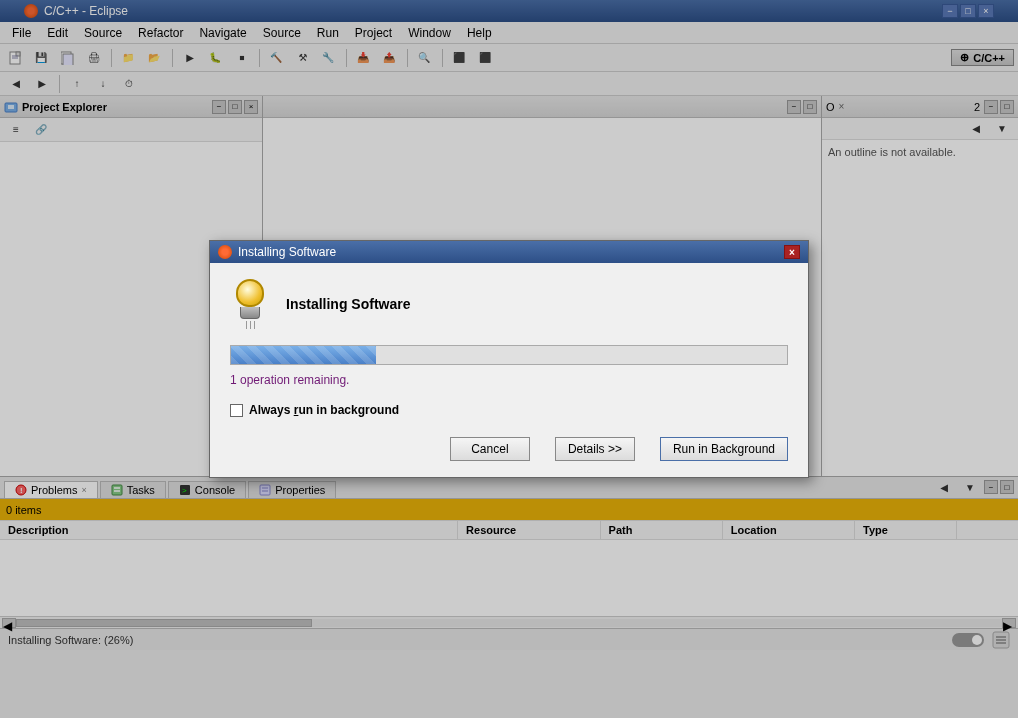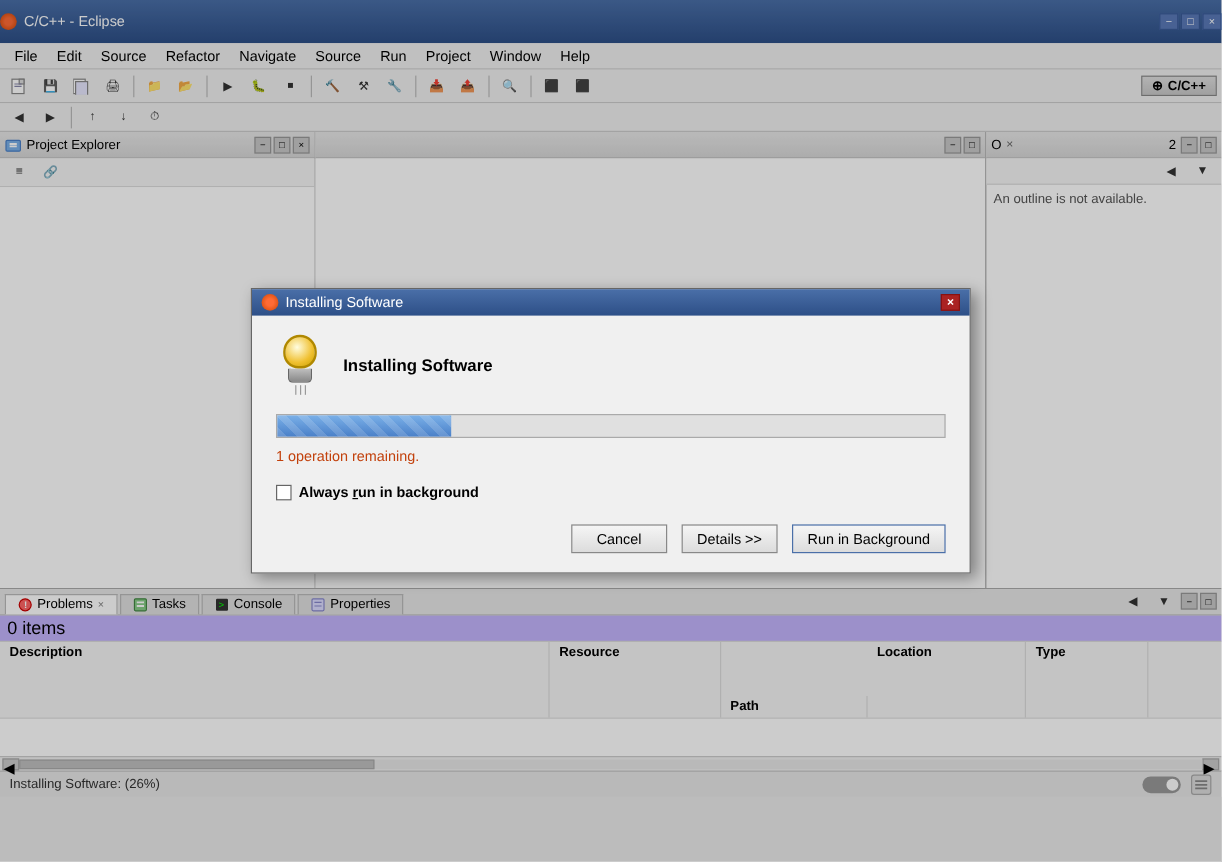--- a/index.html
+++ b/index.html
@@ -9,25 +9,25 @@
       background: #ECECEC;
       width: 1018px;
       height: 718px;
       overflow: hidden;
       position: relative;
     }
 
     
     .title-bar {
       background: linear-gradient(to bottom, #4a6fa8, #2d4f87);
-      height: 36px;
+      height: 22px;
       display: flex;
       align-items: center;
       justify-content: space-between;
-      padding: 0 0;
+      padding: 0 24px;
       color: white;
       font-size: 12px;
     }
     .title-bar-left { display: flex; align-items: center; gap: 6px; }
     .title-bar-icon {
       width: 14px; height: 14px;
       background: radial-gradient(circle, #ff6b35 30%, #cc4400 100%);
       border-radius: 50%;
     }
     .title-bar-controls { display: flex; gap: 2px; }
@@ -100,21 +100,21 @@
     .panel-header {
       background: linear-gradient(to bottom, #e8e8e8, #d8d8d8);
       height: 22px;
       display: flex;
       align-items: center;
       justify-content: space-between;
       padding: 0 4px;
       border-bottom: 1px solid #bbb;
       font-size: 11px;
     }
-    .panel-title { display: flex; align-items: center; gap: 4px; font-weight: normal; }
+    .panel-title { display: flex; align-items: center; gap: 4px; font-weight: bold; }
     .panel-controls { display: flex; gap: 2px; }
     .panel-btn { 
       width: 14px; height: 14px; 
       background: #c8c8c8; 
       border: 1px solid #999;
       cursor: pointer;
       font-size: 8px;
       display: flex; align-items: center; justify-content: center;
     }
     .panel-toolbar {
@@ -185,24 +185,24 @@
       cursor: pointer;
       border: 1px solid #bbb;
       border-bottom: none;
       background: #e0e0e0;
       margin-right: 2px;
       display: flex; align-items: center; gap: 4px;
     }
     .bottom-tab.active { background: white; }
     .bottom-toolbar {
       height: 22px;
-      background: #c4b5fd;
+      background: #eab308;
       border-bottom: 1px solid #ddd;
       display: flex; align-items: center; justify-content: space-between; padding: 0 6px;
-      font-size: 15px;
+      font-size: 11px;
     }
     .bottom-table-header {
       display: flex;
       background: #f5f5f5;
       border-bottom: 1px solid #ddd;
       font-size: 11px;
       font-weight: bold;
     }
     .table-col {
       padding: 3px 8px;
@@ -326,21 +326,21 @@
       background: repeating-linear-gradient(
         45deg,
         rgba(255,255,255,0.15) 0px,
         rgba(255,255,255,0.15) 6px,
         transparent 6px,
         transparent 12px
       );
     }
     .operation-text {
       font-size: 12px;
-      color: #c2410c;
+      color: #701a75;
       margin-bottom: 16px;
     }
     .checkbox-row {
       display: flex;
       align-items: center;
       gap: 6px;
       margin-bottom: 20px;
     }
     .checkbox-box {
       width: 13px; height: 13px;
@@ -350,21 +350,21 @@
     }
     .checkbox-label {
       font-size: 12px;
       color: #000;
       font-weight: bold;
     }
     .checkbox-label u { text-decoration: underline; }
     .dialog-buttons {
       display: flex;
       justify-content: flex-end;
-      gap: 12px;
+      gap: 25px;
     }
     .dialog-btn {
       min-width: 80px;
       height: 24px;
       background: linear-gradient(to bottom, #f5f5f5, #dcdcdc);
       border: 1px solid #888;
       font-size: 12px;
       cursor: pointer;
       padding: 0 12px;
     }
@@ -559,21 +559,21 @@
     </div>
   </div>
 
   <div class="bottom-toolbar">
     <span>0 items</span>
   </div>
 
   <div class="bottom-table-header">
     <div class="table-col" style="width: 45%;">Description</div>
     <div class="table-col" style="width: 14%;">Resource</div>
-    <div class="table-col" style="width: 12%; margin-top: 45px;">Path</div>
+    <div class="table-col" style="width: 12%;">Path</div>
     <div class="table-col" style="width: 13%;">Location</div>
     <div class="table-col" style="width: 10%;">Type</div>
   </div>
 
   <div style="flex: 1; background: white;"></div>
 
   <div style="height: 12px; background: #f0f0f0; border-top: 1px solid #ccc; display: flex; align-items: center; padding: 0 2px;">
     <div style="width: 14px; height: 10px; background: #ccc; border: 1px solid #aaa; cursor: pointer; flex-shrink: 0;">◀</div>
     <div style="flex: 1; height: 8px; background: #e8e8e8; position: relative;">
       <div style="position: absolute; left: 0; width: 30%; height: 100%; background: #c0c0c0; border: 1px solid #aaa;"></div>

